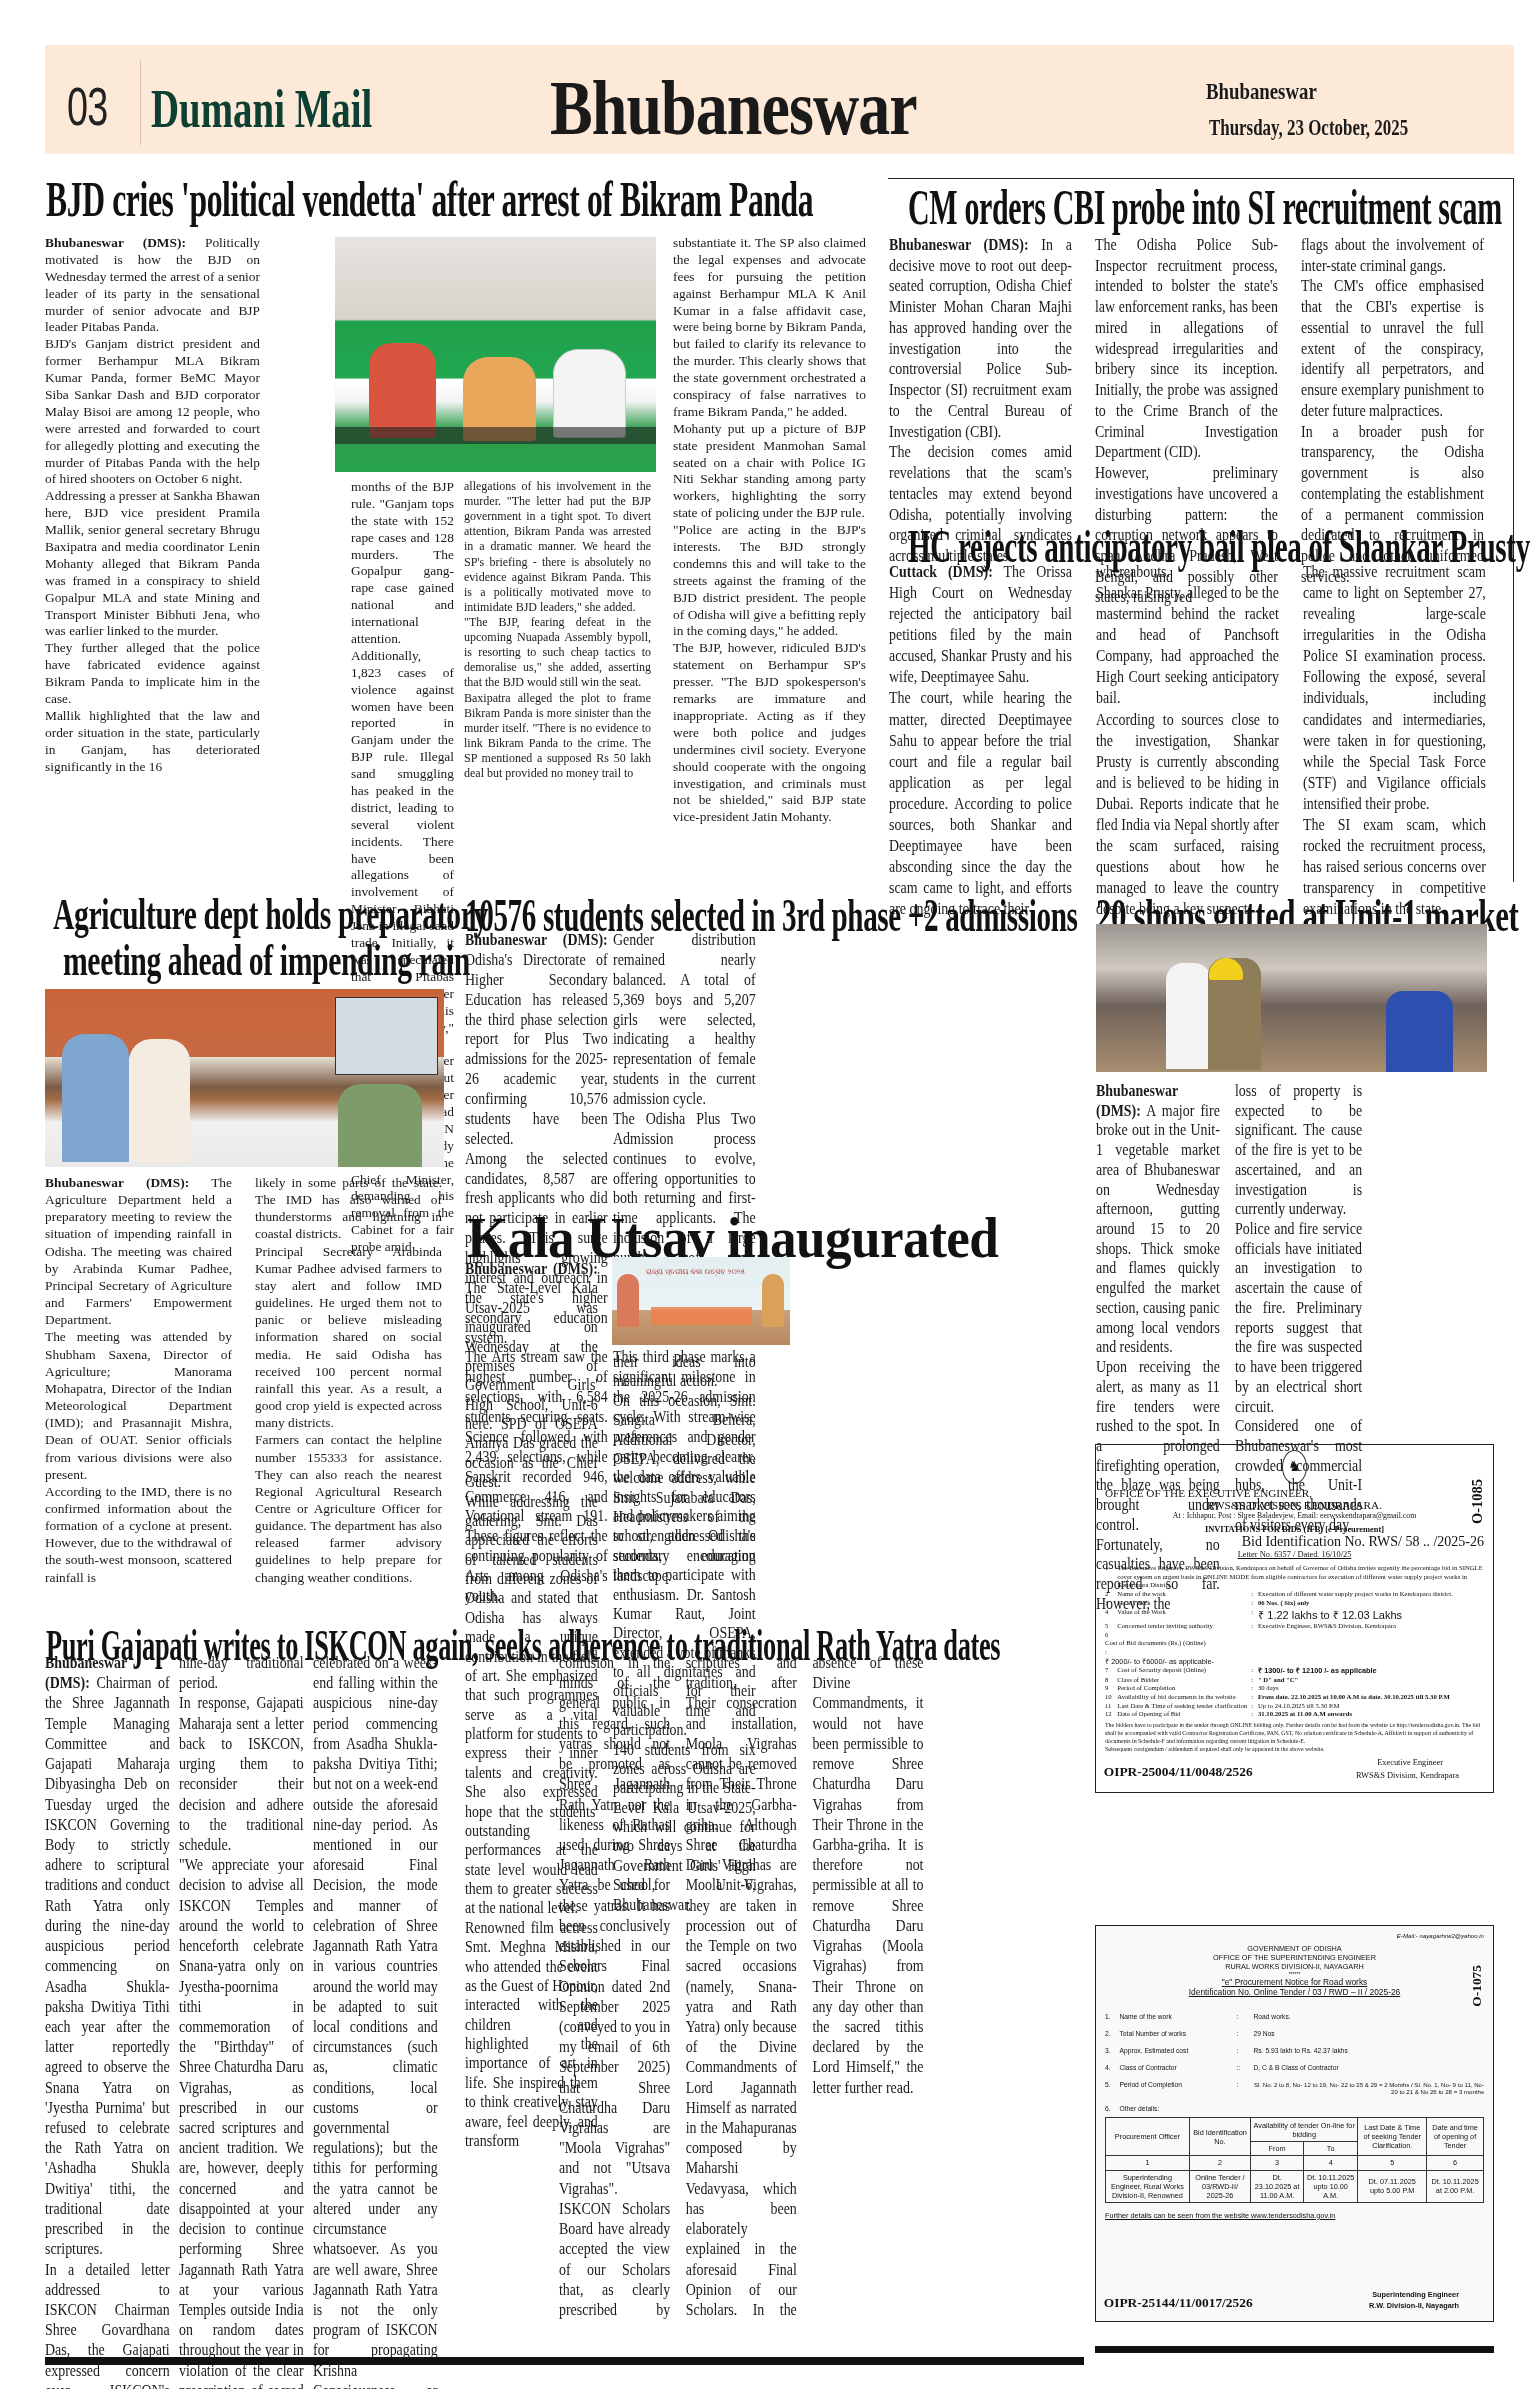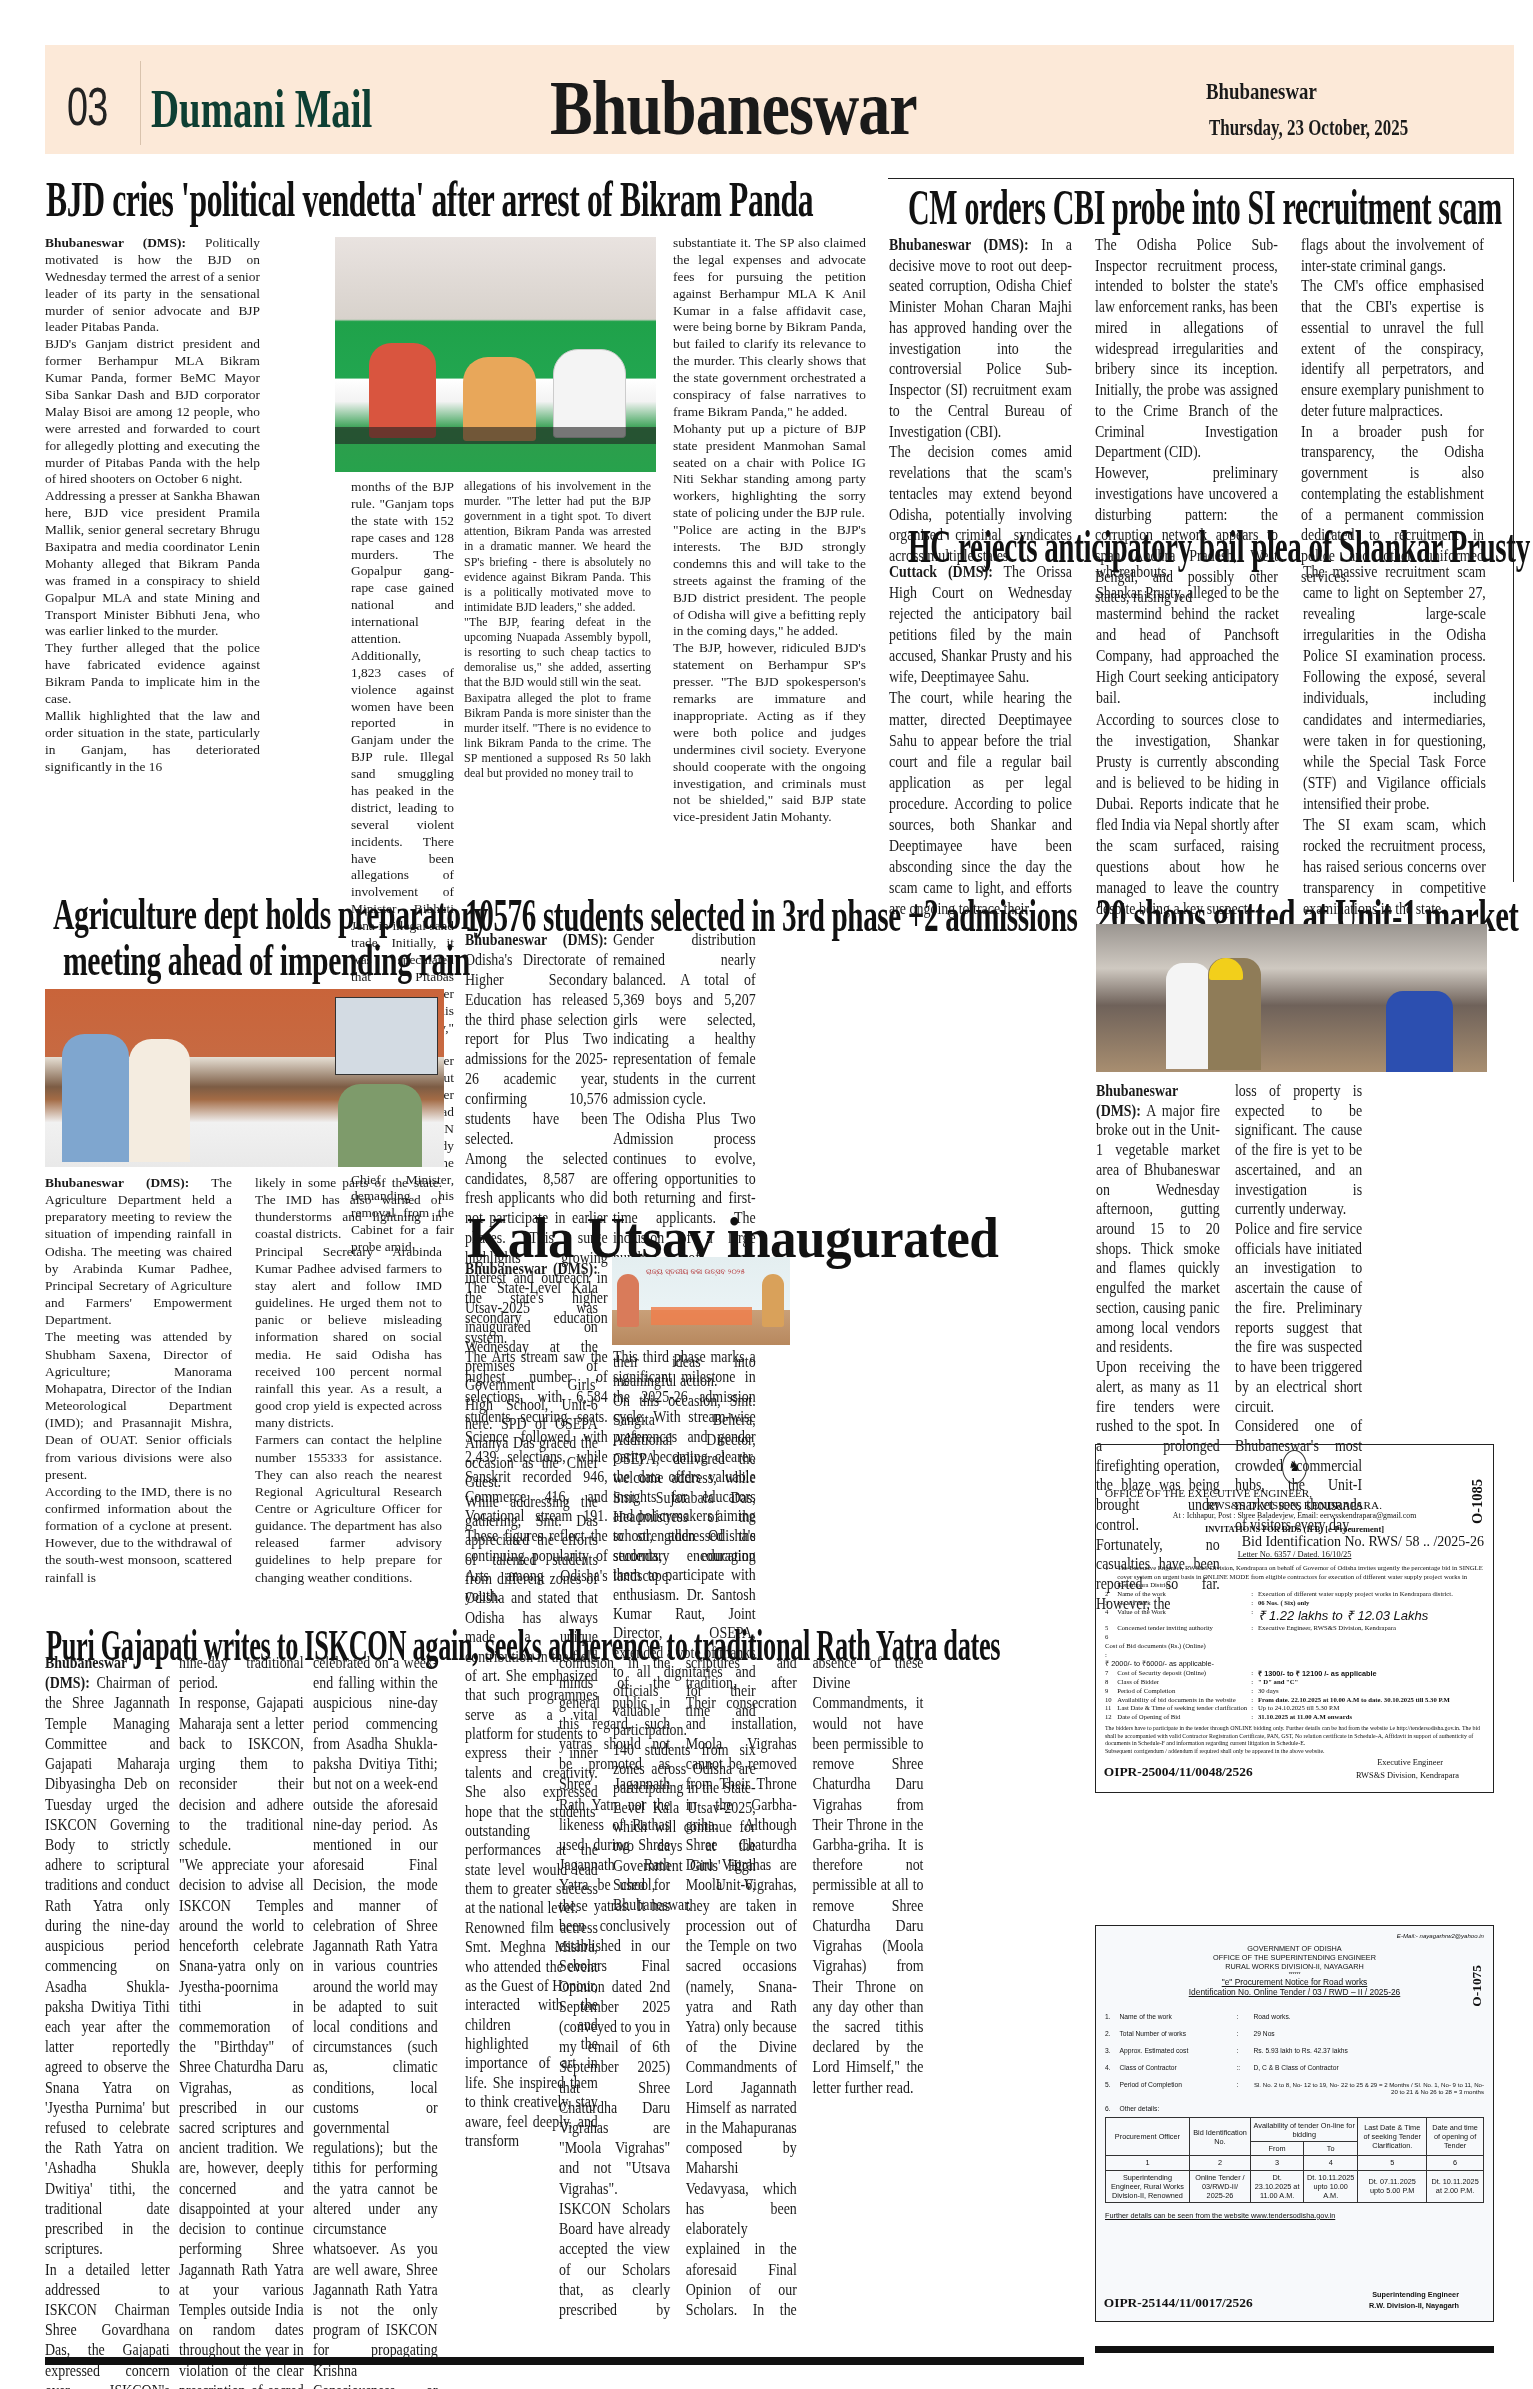--- a/index.html
+++ b/index.html
@@ -203,21 +203,21 @@
     <div style="display:flex;">
         <span style="width:12.3px;">3</span>
         <span style="width:134px;">No. of Work</span>
         <span style="width:6.7px;">:</span>
         <span style="flex:1;font-weight:bold;">06 Nos. ( Six) only</span>
       </div>
     <div style="display:flex;">
         <span style="width:12.3px;">4</span>
         <span style="width:134px;">Value of the Work</span>
         <span style="width:6.7px;">:</span>
-        <span style="flex:1;font-family:'Liberation Sans',sans-serif;font-size:13px;font-style:italic;">₹ 1.22 lakhs to ₹ 12.03 Lakhs</span>
+        <span style="flex:1;font-family:'Liberation Sans',sans-serif;font-size:11px;">₹ 1.22 lakhs to ₹ 12.03 Lakhs</span>
       </div>
     <div style="display:flex;">
         <span style="width:12.3px;">5</span>
         <span style="width:134px;">Concerned tender inviting authority</span>
         <span style="width:6.7px;">:</span>
         <span style="flex:1;">Executive Engineer, RWS&amp;S Division, Kendrapara</span>
       </div>
     <div style="display:flex;flex-direction:column;">
         <span style="width:12.3px;">6</span>
         <span style="width:134px;">Cost of Bid documents (Rs.) (Online)</span>

